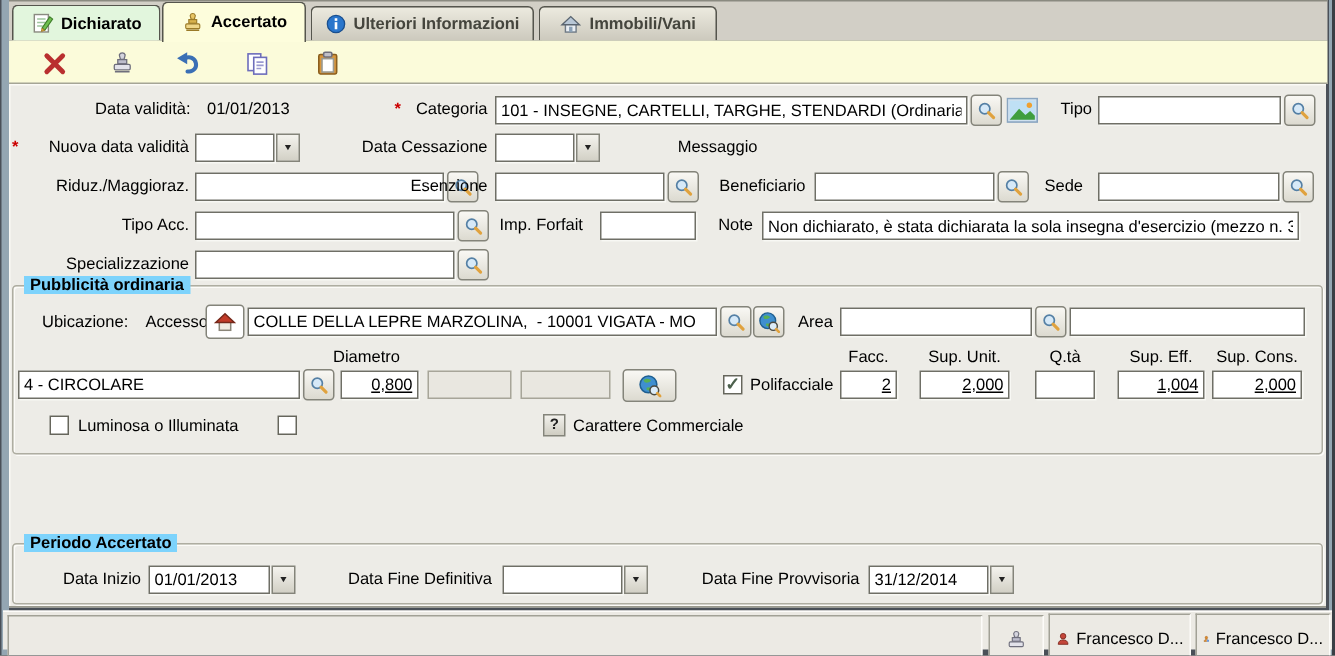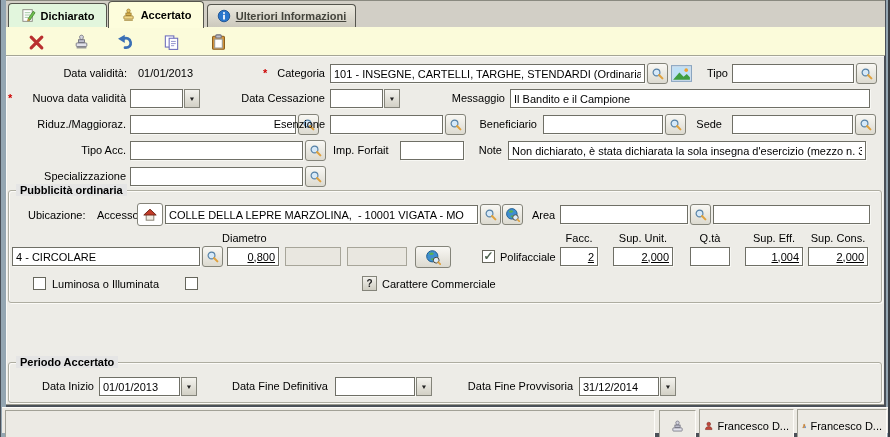--- a/index.html
+++ b/index.html
@@ -23,21 +23,21 @@
   .inp{position:absolute;height:19px;border:1px solid #6f6f66;background:#fff;padding:0 3px;
        font-family:"Liberation Sans",sans-serif;font-size:11px;color:#000;box-shadow:1px 1px 0 #f8f8f4;}
   .num{text-align:right;text-decoration:underline;}
   .dis{background:#e9e7e0;border-color:#a7a599;box-shadow:none;}
   .btn{position:absolute;display:flex;align-items:center;justify-content:center;
        background:linear-gradient(#f9f8f4,#dcdad0);border:1px solid #84847a;border-radius:3px;}
   .dbtn{position:absolute;width:16px;height:19px;display:flex;align-items:center;justify-content:center;
         background:linear-gradient(#f4f3ee,#d2d0c5);border:1px solid #84847a;}
   .dbtn span{font-size:7px;color:#222;transform:scaleY(0.85);}
   .grp{position:absolute;border:1px solid #aeada1;border-radius:3px;box-shadow:1px 1px 0 #fcfbf8, inset 1px 1px 0 #fcfbf8;}
-  .grptitle{position:absolute;font-weight:bold;background:#e5e5e5;padding:0 4px;white-space:nowrap;}
+  .grptitle{position:absolute;font-weight:bold;background:#7dd3fc;padding:0 4px;white-space:nowrap;}
   .cb{position:absolute;width:13px;height:13px;background:#fff;border:1px solid #66665c;
       display:flex;align-items:center;justify-content:center;}
   .cb span{font-size:12px;font-weight:bold;color:#4d614d;line-height:10px;margin-top:-2px;}
   .helpbox{position:absolute;width:15px;height:15px;background:linear-gradient(#f2f1ec,#cfcdc2);
            border:1px solid #84847a;display:flex;align-items:center;justify-content:center;}
   .helpbox span{font-size:10px;font-weight:bold;color:#222;}
   .star{position:absolute;color:#cc0000;font-weight:bold;}
   .statusbar{position:absolute;left:2px;top:407px;width:886px;height:26px;background:#eceae4;border-top:1px solid #fdfcf9;}
   .spanel{position:absolute;height:21px;border:1px solid;border-color:#a2a196 #fdfcf9 #fdfcf9 #a2a196;
           display:flex;align-items:center;gap:4px;padding:16px 4px;background:#eceae4;white-space:nowrap;overflow:hidden;}
@@ -71,31 +71,41 @@
       <svg width="15" height="15" viewBox="0 0 16 16">
         <path d="M6.2 2.4 a1.9 1.9 0 0 1 3.6 0 c0 1.3 -0.6 1.7 -0.6 2.8 h-2.4 c0 -1.1 -0.6 -1.5 -0.6 -2.8 z" fill="#e7c565" stroke="#9a7a28" stroke-width="0.8"></path>
         <rect x="5.2" y="5.4" width="5.6" height="2.6" fill="#d8b24e" stroke="#9a7a28" stroke-width="0.8"></rect>
         <rect x="3" y="8.4" width="10" height="3.4" rx="0.8" fill="#efd789" stroke="#9a7a28" stroke-width="0.8"></rect>
         <line x1="3.4" y1="13" x2="12.6" y2="13" stroke="#9a7a28" stroke-width="1"></line>
       </svg>
     </span>
     <span>Accertato</span>
   </div>
 
-  <div class="tab tab-inactive" style="left:207px;top:4px;width:149px;height:23px;text-decoration:underline;">
+  <div class="tab tab-inactive" style="left:207px;top:4px;width:149px;height:23px;">
     <span>
       <svg width="14" height="14" viewBox="0 0 16 16">
         <circle cx="8" cy="8" r="6.6" fill="#2a76cc" stroke="#1a4f8e"></circle>
         <rect x="7" y="6.6" width="2" height="5.4" fill="#fff"></rect>
         <rect x="7" y="3.6" width="2" height="2" fill="#fff"></rect>
       </svg>
     </span>
     <span>Ulteriori Informazioni</span>
   </div>
 
+  <div class="tab tab-inactive" style="left:359px;top:4px;width:119px;height:23px;">
+    <span>
+      <svg width="15" height="15" viewBox="0 0 16 16">
+        <rect x="4.2" y="7.4" width="7.6" height="5.8" fill="#e9eef3" stroke="#6f7a85"></rect>
+        <rect x="6.8" y="9.4" width="2.4" height="3.8" fill="#8aa0b5"></rect>
+        <path d="M1.8 8 L8 2.2 L14.2 8 Z" fill="#b8c7d6" stroke="#5a6570"></path>
+      </svg>
+    </span>
+    <span>Immobili/Vani</span>
+  </div>
 
   <div class="toolbar"></div>
 
   <div class="tbtn" style="left:25px;top:31px;">
     <svg width="17" height="17" viewBox="0 0 16 16">
       <path d="M3 3 L13 13 M13 3 L3 13" stroke="#b92f2f" stroke-width="3" stroke-linecap="round"></path>
     </svg>
   </div>
   <div class="tbtn" style="left:70px;top:31px;">
     <svg width="17" height="17" viewBox="0 0 16 16">
@@ -163,21 +173,20 @@
   <input class="inp" style="left: 130px; top: 89px; width: 53px;" value="">
   <div class="dbtn" style="left:184px;top:89px;">
       <span>▼</span>
     </div>
   <div class="lbl r" style="left:230px;top:92px;width:95px;">Data Cessazione</div>
   <input class="inp" style="left: 330px; top: 89px; width: 53px;" value="">
   <div class="dbtn" style="left:384px;top:89px;">
       <span>▼</span>
     </div>
   <div class="lbl r" style="left:430px;top:92px;width:75px;">Messaggio</div>
-  <input class="inp" style="left: 510px; top: 89px; width: 360px;" value="Il Bandito e il Campione">
 
   <div class="lbl r" style="left:10px;top:118px;width:116px;">Riduz./Maggioraz.</div>
   <input class="inp" style="left: 130px; top: 115px; width: 166px;" value="">
   <div class="btn" style="left:298px;top:114px;width:21px;height:21px;">
     <svg width="14" height="14" viewBox="0 0 16 16">
         <circle cx="6.3" cy="6.3" r="3.9" fill="#d6e9f8" stroke="#5580a5" stroke-width="1.3"></circle>
         <line x1="9.2" y1="9.2" x2="13" y2="13" stroke="#e0a23e" stroke-width="2.4" stroke-linecap="round"></line>
       </svg>
   </div>
   <div class="lbl r" style="left:250px;top:118px;width:75px;">Esenzione</div>

